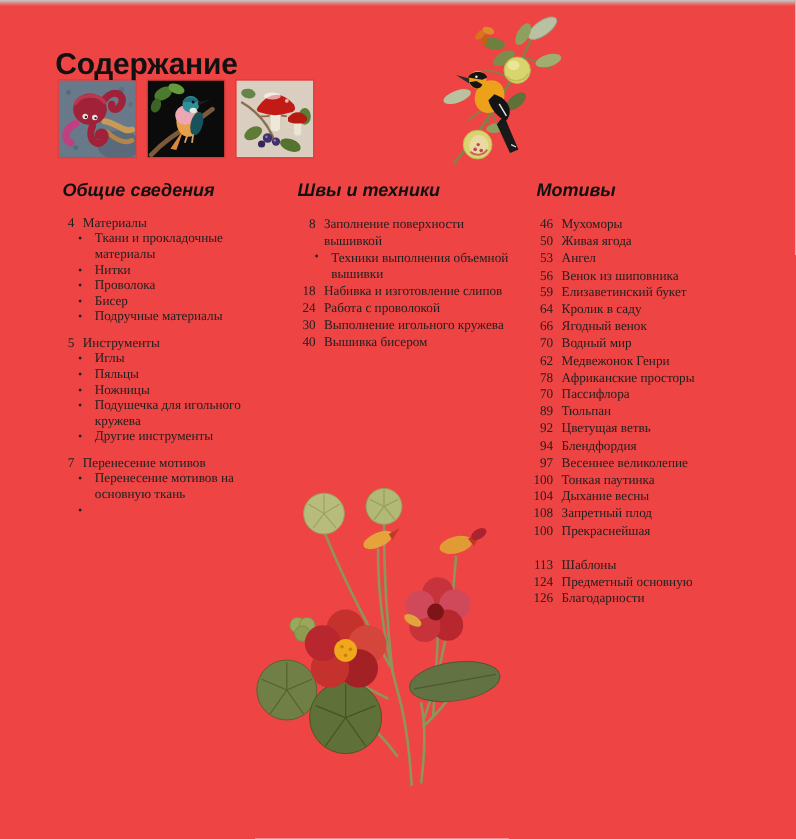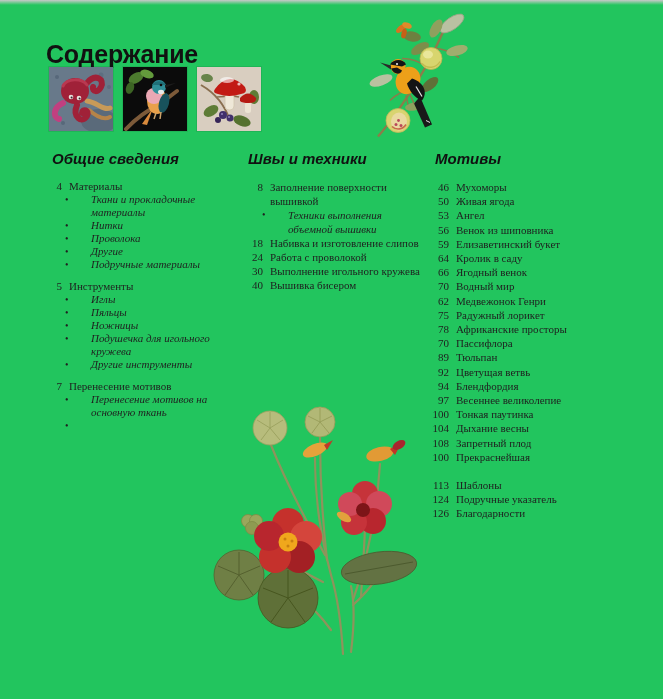--- a/index.html
+++ b/index.html
@@ -1,17 +1,17 @@
 <!DOCTYPE html>
 <html><head>
 <meta charset="utf-8">
 <style>
   html,body{margin:0;padding:0;background:#ffffff;}
   .page{
-    position:relative;width:663px;height:699px;background:#22c55e;
+    position:relative;width:663px;height:699px;background:#ef4444;
     font-family:"Liberation Serif", serif;color:#1f1f1f;overflow:hidden;
   }
   .edge-top{
     position:absolute;left:0;top:0;width:100%;height:5px;
     background:linear-gradient(#c9c9c9,rgba(255,255,255,0));
   }
   .page-title{
     position:absolute;left:46px;top:22px;
     font-family:"Liberation Sans", sans-serif;font-weight:700;
     font-size:25px;line-height:30px;color:#111;letter-spacing:-0.2px;
@@ -21,40 +21,40 @@
     outline:1px solid rgba(0,0,0,0.08);
   }
   .thumb svg{display:block;width:64px;height:64px;}
   .t1{left:49px}.t2{left:123px}.t3{left:197px}
   .bird-illo{position:absolute;left:368px;top:8px;width:100px;height:136px;}
   .nasturtium-illo{position:absolute;left:203px;top:390px;width:230px;height:268px;}
 
   .col{position:absolute;top:150px;}
   .col1{left:52px;width:168px;}
   .col2{left:248px;width:178px;}
-  .col3{left:428px;width:212px;}
+  .col3{left:440px;width:212px;}
   .col-header{
     font-family:"Liberation Sans", sans-serif;font-weight:700;
     font-size:15px;line-height:18px;color:#111;font-style:italic;
   }
   .col3 .col-header{padding-left:7px;}
   .rows{margin-top:12px;}
   .row{display:flex;align-items:flex-start;font-size:11px;}
   .col1 .row{line-height:13px;}
   .col2 .row{line-height:14px;}
   .col3 .row{line-height:14.2px;}
   .num{text-align:right;}
   .col1 .num{flex:0 0 10px;}
   .col2 .num{flex:0 0 15px;}
   .col3 .num{flex:0 0 21px;}
   .txt{margin-left:7px;}
   .sub{padding-left:13px;}
   .col2 .sub{padding-left:14px;}
   .bullet{flex:0 0 10px;font-size:10px;}
-  .sub .txt{margin-left:16px;font-style:italic;}
+  .sub .txt{margin-left:4px;}
   .gap{height:14px;}
   .col1 .group + .group{margin-top:9px;}
 </style>
 </head>
 <body>
 
 <div class="page">
   <div class="edge-top"></div>
 
   <h1 class="page-title">Содержание</h1>
@@ -177,21 +177,21 @@
           <div class="row sub">
             <span class="bullet">•</span>
             <span class="txt">Нитки</span>
           </div>
           <div class="row sub">
             <span class="bullet">•</span>
             <span class="txt">Проволока</span>
           </div>
           <div class="row sub">
             <span class="bullet">•</span>
-            <span class="txt">Другие</span>
+            <span class="txt">Бисер</span>
           </div>
           <div class="row sub">
             <span class="bullet">•</span>
             <span class="txt">Подручные материалы</span>
           </div>
         </div>
         <div class="group">
           <div class="row entry">
             <span class="num">5</span>
             <span class="txt">Инструменты</span>
@@ -325,26 +325,20 @@
           </div>
         </div>
         <div class="group">
           <div class="row entry">
             <span class="num">62</span>
             <span class="txt">Медвежонок Генри</span>
           </div>
         </div>
         <div class="group">
           <div class="row entry">
-            <span class="num">75</span>
-            <span class="txt">Радужный лорикет</span>
-          </div>
-        </div>
-        <div class="group">
-          <div class="row entry">
             <span class="num">78</span>
             <span class="txt">Африканские просторы</span>
           </div>
         </div>
         <div class="group">
           <div class="row entry">
             <span class="num">70</span>
             <span class="txt">Пассифлора</span>
           </div>
         </div>
@@ -399,21 +393,21 @@
         <div class="gap"></div>
         <div class="group">
           <div class="row entry">
             <span class="num">113</span>
             <span class="txt">Шаблоны</span>
           </div>
         </div>
         <div class="group">
           <div class="row entry">
             <span class="num">124</span>
-            <span class="txt">Подручные указатель</span>
+            <span class="txt">Предметный основную</span>
           </div>
         </div>
         <div class="group">
           <div class="row entry">
             <span class="num">126</span>
             <span class="txt">Благодарности</span>
           </div>
         </div>
       </div>
   </div>

